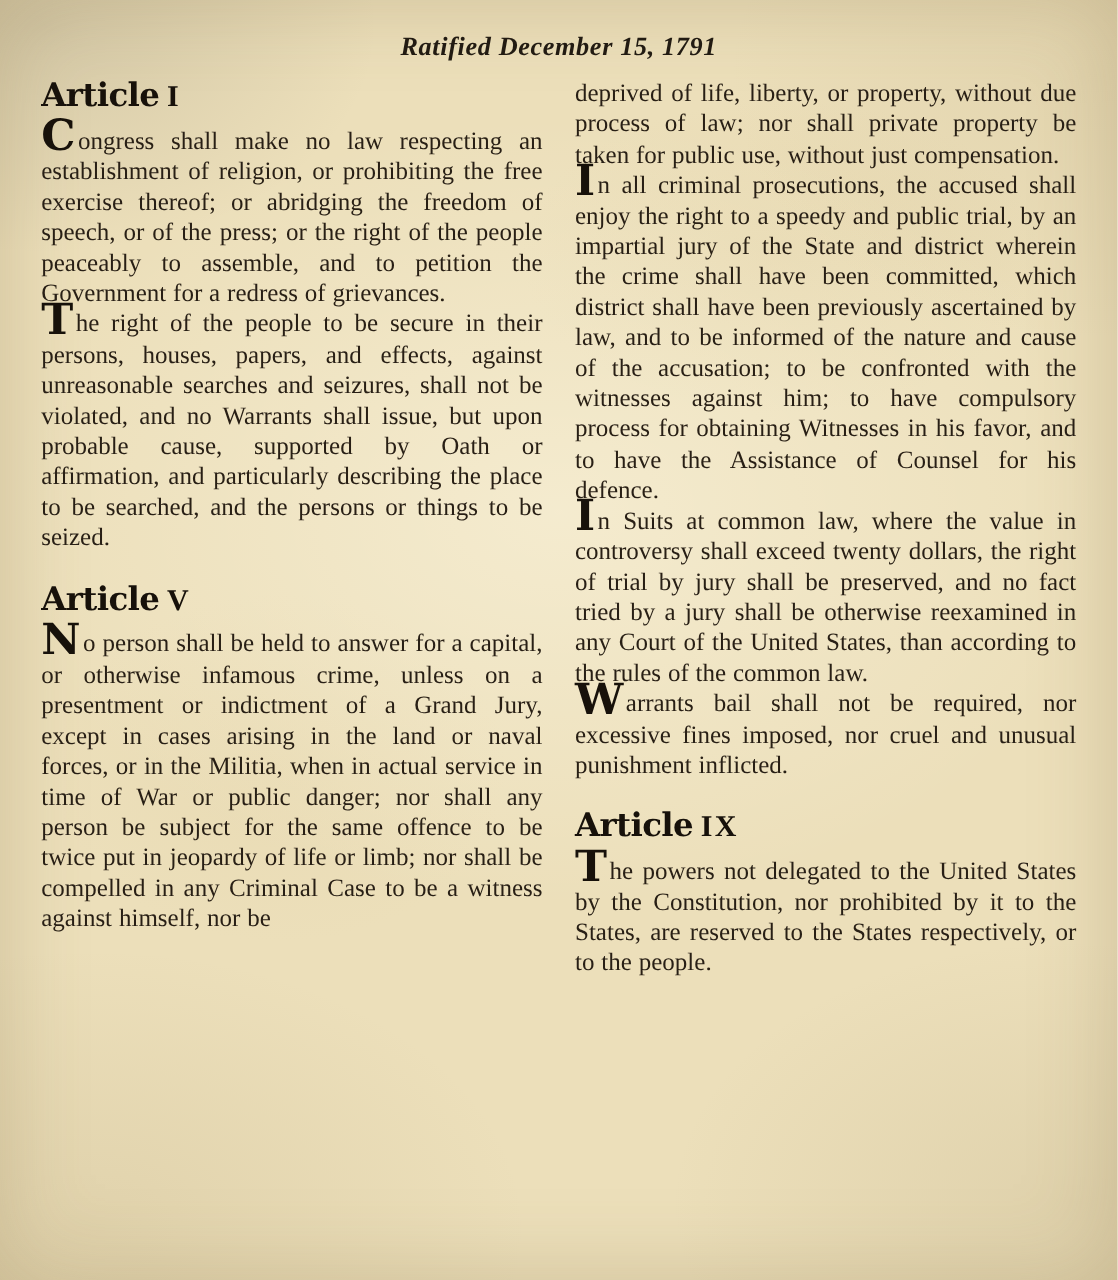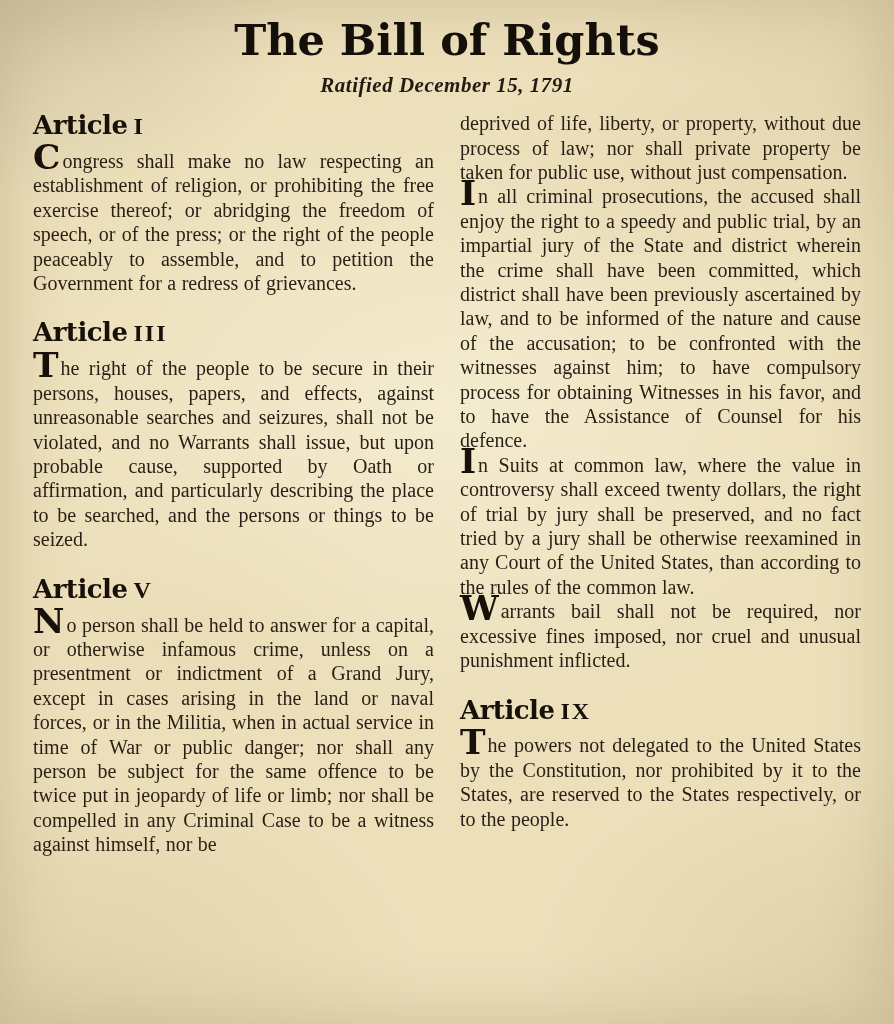--- a/index.html
+++ b/index.html
@@ -102,42 +102,38 @@
   }
 
   .continuation { margin-top: 3px; }
 </style>
 </head>
 <body>
 
 <div class="page">
 
   <header class="doc-header">
-    <h1 class="doc-title">The Bill of Rights</h1>
     <div class="doc-subtitle">Ratified December 15, 1791</div>
   </header>
 
   <div class="columns">
 
     <section class="column">
 
       <article class="article first">
         <h2 class="article-heading">
           <span class="art-word">Article</span><span class="art-numeral">I</span>
         </h2>
         <p class="body-text dropcap">Congress shall make no law respecting an establishment of religion, or prohibiting the free exercise thereof; or abridging the freedom of speech, or of the press; or the right of the people peaceably to assemble, and to petition the Government for a redress of grievances.</p>
       </article>
 
       <article class="article">
       </article>
 
       <article class="article">
-        <h2 class="article-heading">
-          <span class="art-word">Article</span><span class="art-numeral">III</span>
-        </h2>
       </article>
 
       <article class="article">
         <p class="body-text dropcap">The right of the people to be secure in their persons, houses, papers, and effects, against unreasonable searches and seizures, shall not be violated, and no Warrants shall issue, but upon probable cause, supported by Oath or affirmation, and particularly describing the place to be searched, and the persons or things to be seized.</p>
       </article>
 
       <article class="article">
         <h2 class="article-heading">
           <span class="art-word">Article</span><span class="art-numeral">V</span>
         </h2>

